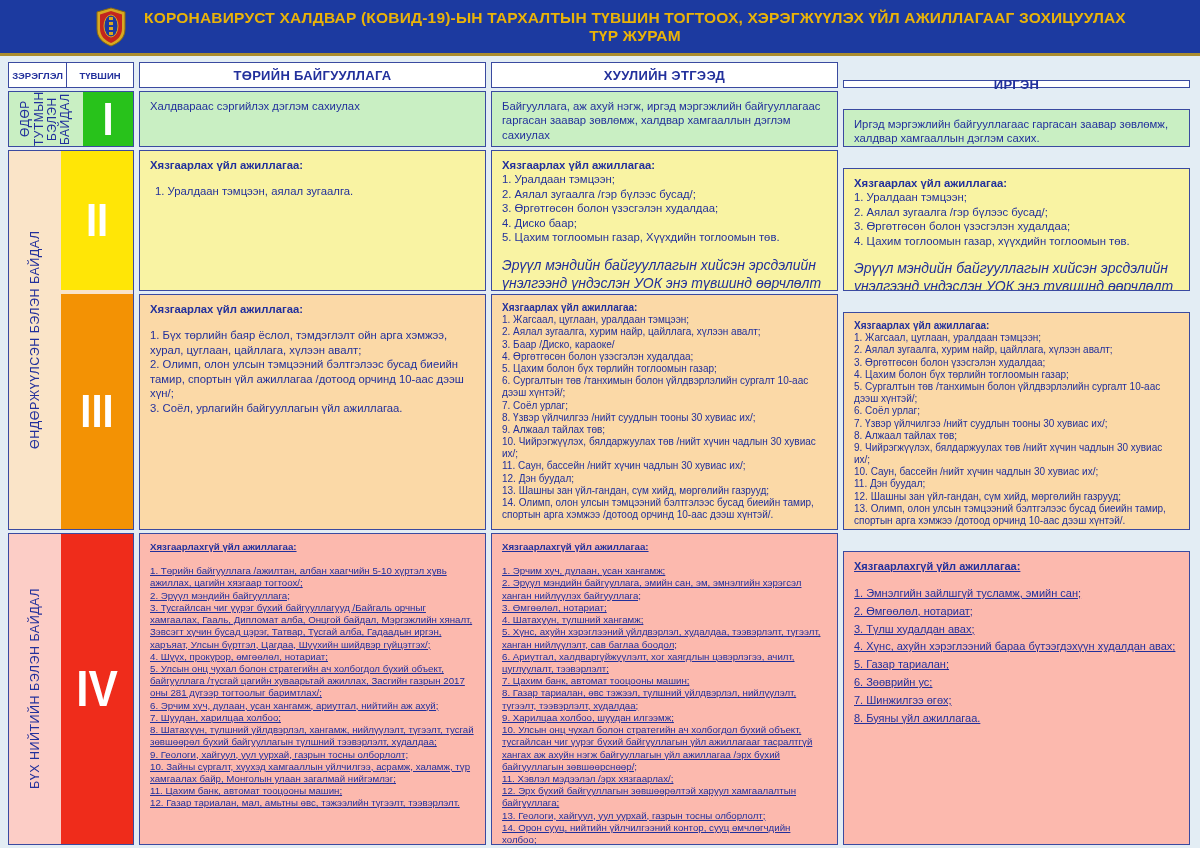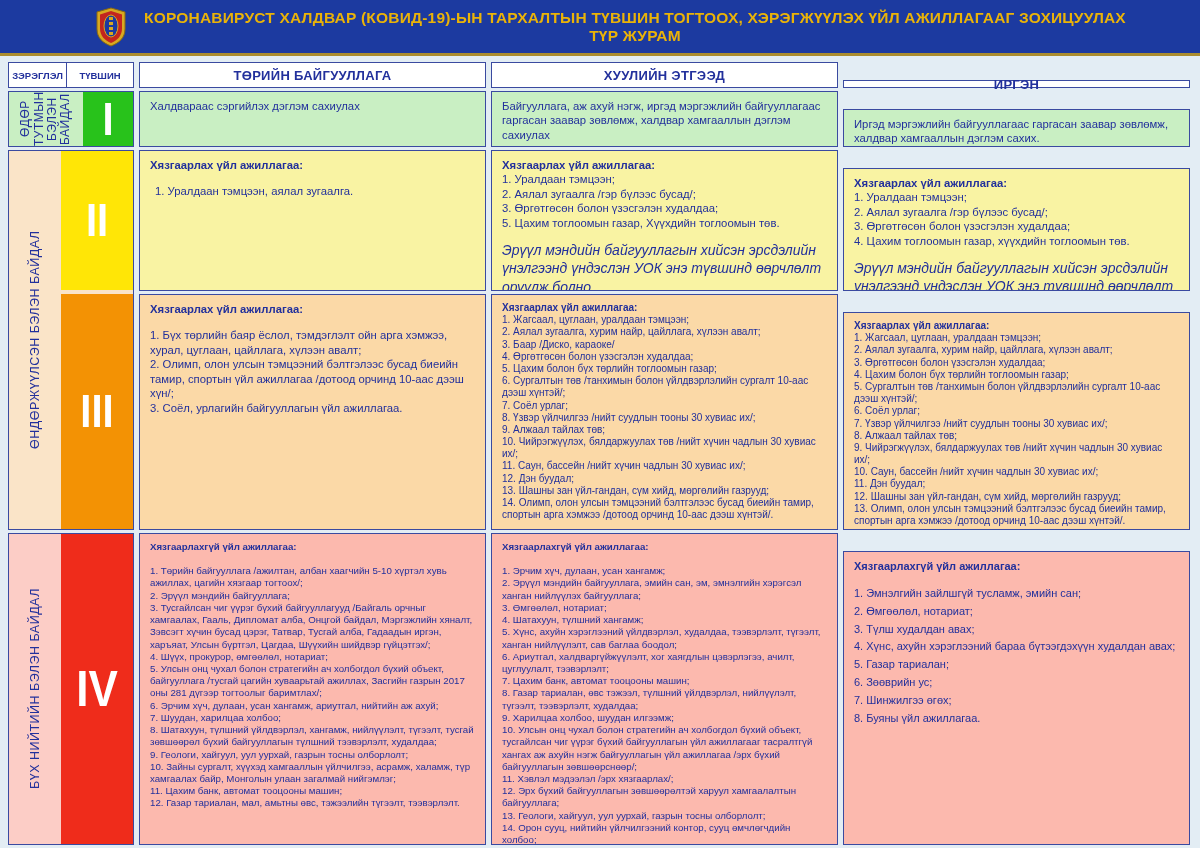--- a/index.html
+++ b/index.html
@@ -18,21 +18,21 @@
   .goldline{height:3px; background:var(--gold);}
 
   .grid{
     margin:6px 8px 0 8px;
     display:grid;
     grid-template-columns:126px 347px 347px 347px;
     grid-template-rows:26px 56px 141px 236px 312px;
     gap:3px 5px;
   }
   .col2{grid-column:2;} .col3{grid-column:3;} .col4{grid-column:4;margin-top:18px;}
-  .rowh{grid-row:1;} .row2{grid-row:2;} .row3{grid-row:3;} .row4{grid-row:4;} .row5{grid-row:5;}
+  .rowh{grid-row:1;} .row2{grid-row:2;} .row3{grid-row:3;} .row4{grid-row:4;} .row5{grid-row:5;text-decoration:underline;}
 
   .sb-header{grid-column:1; grid-row:1; display:flex; background:var(--header_cell_bg); border:1px solid var(--border);}
   .sb-header .sub{display:flex; align-items:center; justify-content:center; font-size:9.5px; font-weight:bold;}
   .sb-header .sub.cls{width:58px; border-right:1px solid var(--border);}
   .sb-header .sub.lvl{flex:1;}
 
   .colhead{background:var(--header_cell_bg); border:1px solid var(--border); display:flex; align-items:center; justify-content:center; font-size:13px; font-weight:bold; letter-spacing:.3px;}
 
   .group{grid-column:1; display:flex; border:1px solid var(--border); overflow:hidden;}
   .g1{grid-row:2; background:var(--group1_bg);}
@@ -136,20 +136,21 @@
     <div class="items gap">
         <div class="item">1. Уралдаан тэмцээн, аялал зугаалга.</div>
       </div>
   </section>
   <section class="cell r2 col3 row3">
     <div class="cell-heading">Хязгаарлах үйл ажиллагаа:</div>
     <div class="items">
         <div class="item">1. Уралдаан тэмцээн;</div>
         <div class="item">2. Аялал зугаалга /гэр бүлээс бусад/;</div>
         <div class="item">3. Өргөтгөсөн болон үзэсгэлэн худалдаа;</div>
+        <div class="item">4. Диско баар;</div>
         <div class="item">5. Цахим тоглоомын газар, Хүүхдийн тоглоомын төв.</div>
       </div>
     <div class="note">Эрүүл мэндийн байгууллагын хийсэн эрсдэлийн үнэлгээнд үндэслэн УОК энэ түвшинд өөрчлөлт оруулж болно.</div>
   </section>
   <section class="cell r2 col4 row3">
     <div class="cell-heading">Хязгаарлах үйл ажиллагаа:</div>
     <div class="items">
         <div class="item">1. Уралдаан тэмцээн;</div>
         <div class="item">2. Аялал зугаалга /гэр бүлээс бусад/;</div>
         <div class="item">3. Өргөтгөсөн болон үзэсгэлэн худалдаа;</div>

